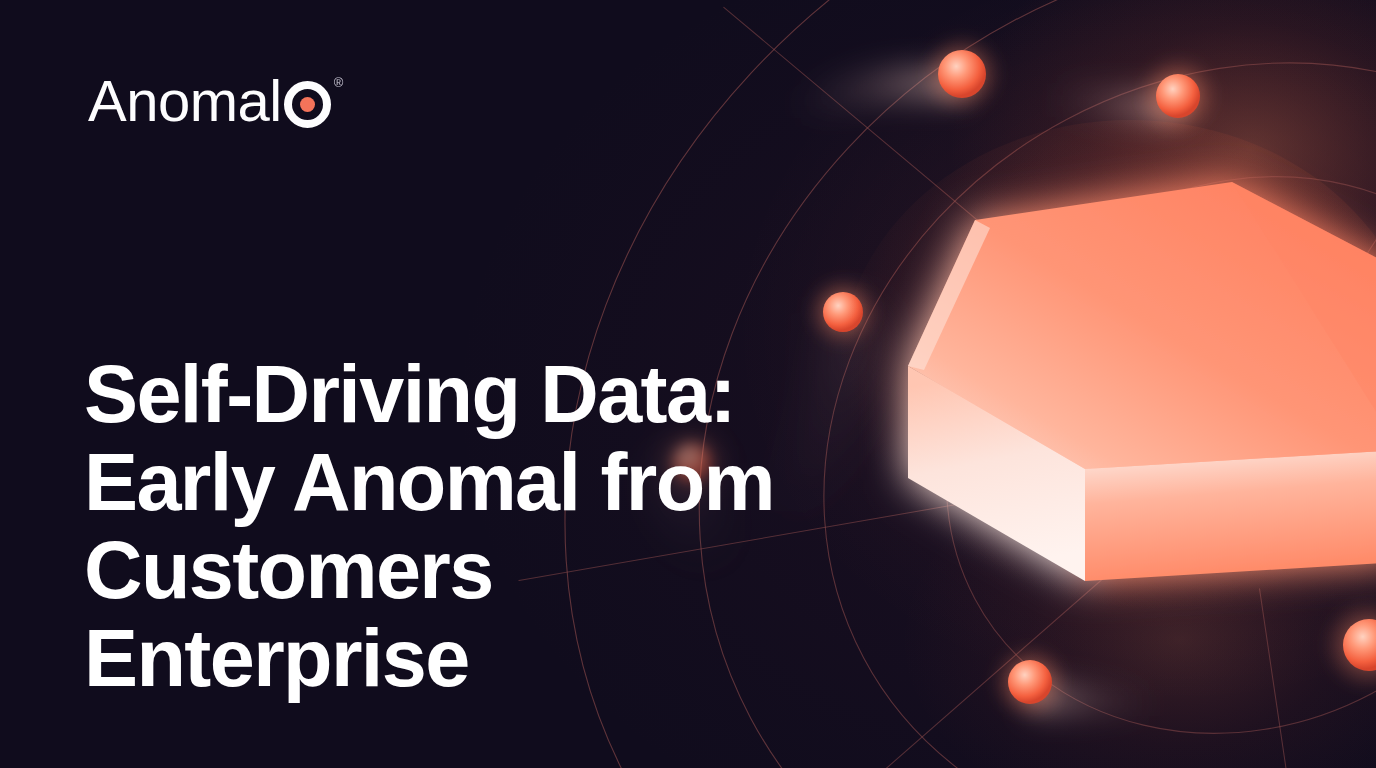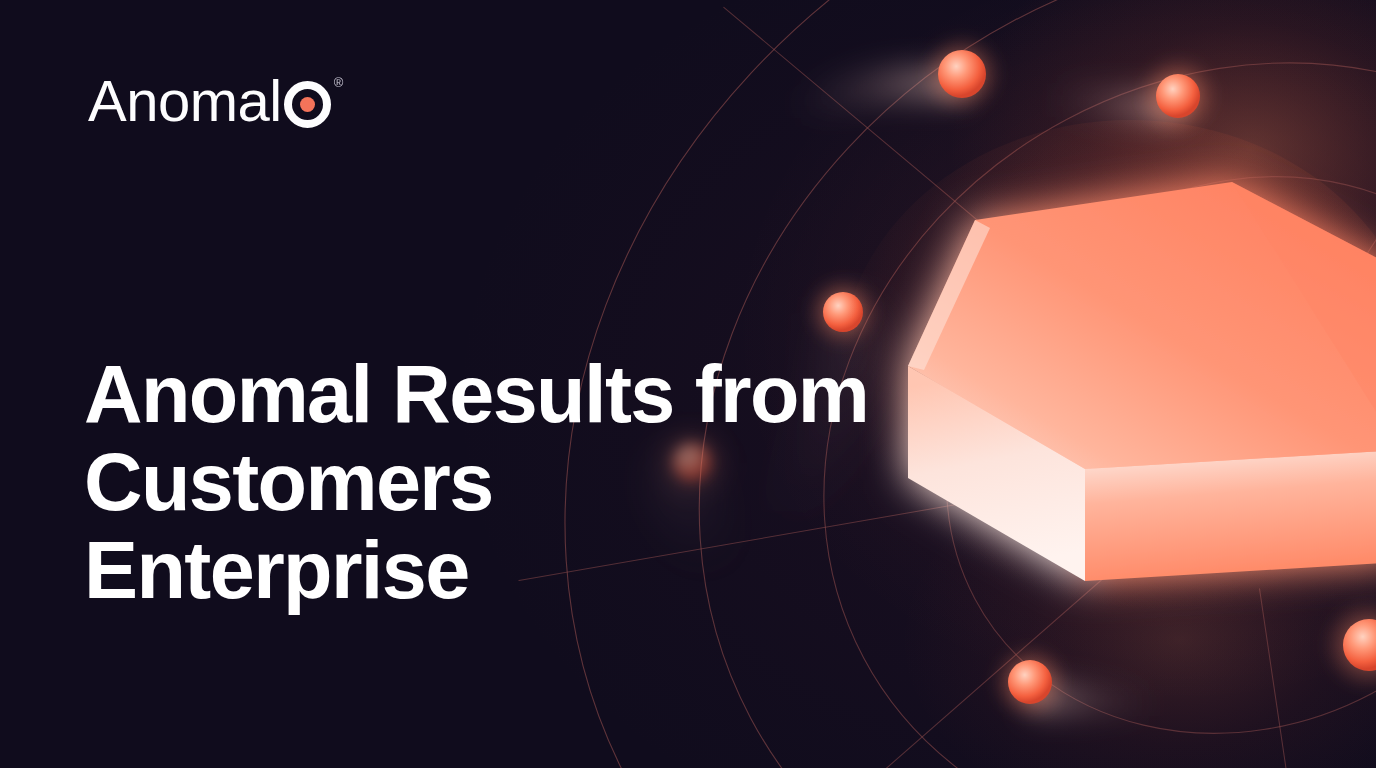--- a/index.html
+++ b/index.html
@@ -261,18 +261,19 @@
 
   <div id="logo">
     <span id="logo-text">
       <span>Anomal</span>
       <span id="logo-o-mark"></span>
     </span>
     <span id="logo-reg">®</span>
   </div>
 
   <h1 id="headline">
-    <span class="hl-line">Anomal Results from</span>
+    <span class="hl-line">Self-Driving Data:</span>
+    <span class="hl-line">Early Anomal from</span>
     <span class="hl-line">Customers</span>
     <span class="hl-line">Enterprise</span>
   </h1>
 
 </div>
 
 </body></html>

